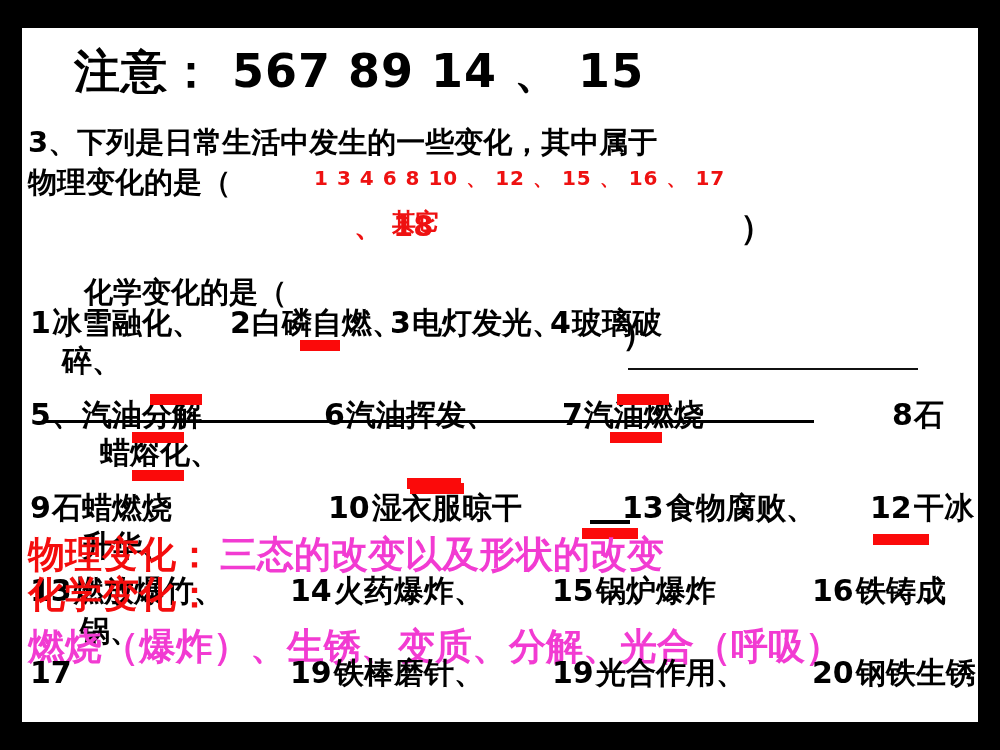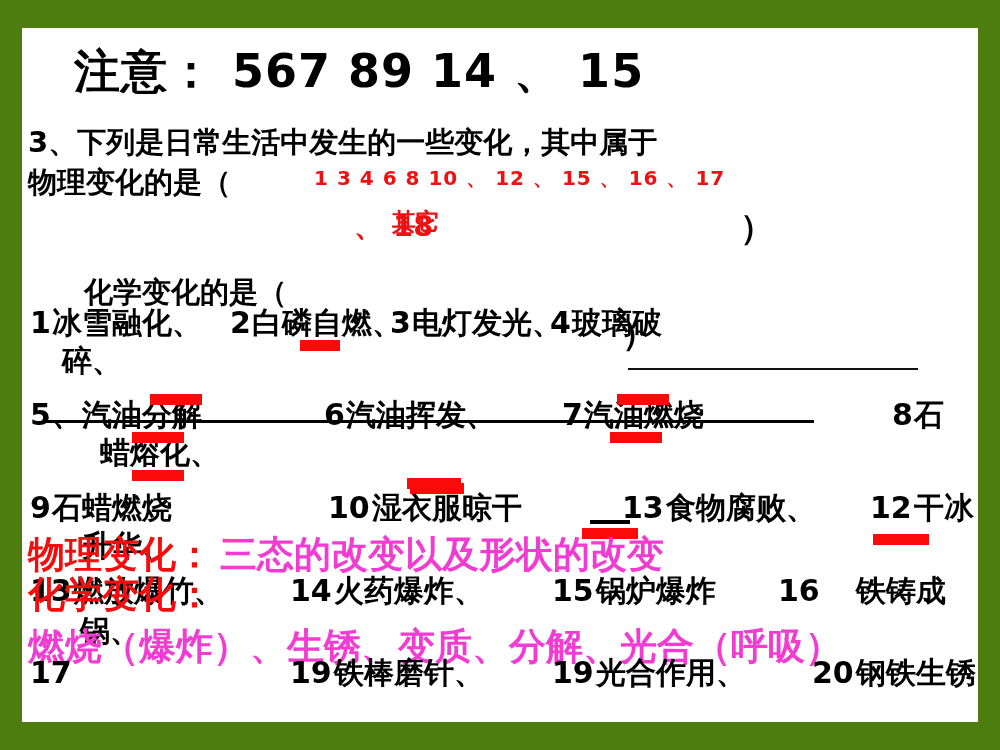--- a/index.html
+++ b/index.html
@@ -11,21 +11,21 @@
     width: 1000px;
     height: 750px;
     overflow: hidden;
     font-family: "DejaVu Sans", "Liberation Sans", sans-serif;
   }
 
   #slide {
     position: relative;
     width: 1000px;
     height: 750px;
-    background: #4d7c0f;
+    background: #000000;
     box-sizing: border-box;
     overflow: hidden;
   }
 
   
   #canvas {
     position: absolute;
     left: 22px;
     top: 28px;
     width: 956px;
@@ -196,21 +196,21 @@
 
     <div class="tb itemline" style="left:8px; top:548px;">13</div>
     <div class="tb itemline" style="left:52px; top:548px;">燃放爆竹、</div>
 
     <div class="tb itemline" style="left:268px; top:548px;">14</div>
     <div class="tb itemline" style="left:312px; top:548px;">火药爆炸、</div>
 
     <div class="tb itemline" style="left:530px; top:548px;">15</div>
     <div class="tb itemline" style="left:574px; top:548px;">锅炉爆炸</div>
 
-    <div class="tb itemline" style="left:756px; top:548px;text-align:center;">16</div>
+    <div class="tb itemline" style="left:790px; top:548px;text-align:center;">16</div>
     <div class="tb itemline" style="left:834px; top:548px;">铁铸成</div>
 
     <div class="tb itemline" style="left:58px; top:588px;">锅、</div>
 
     <div class="tb annot-red" style="left:6px; top:548px;">化学变化：</div>
 
     <div class="tb annot-mag" style="left:6px; top:600px;">燃烧（爆炸）、生锈、变质、分解、光合（呼吸）</div>
 
     <div class="tb itemline" style="left:8px; top:630px;">17</div>
 

